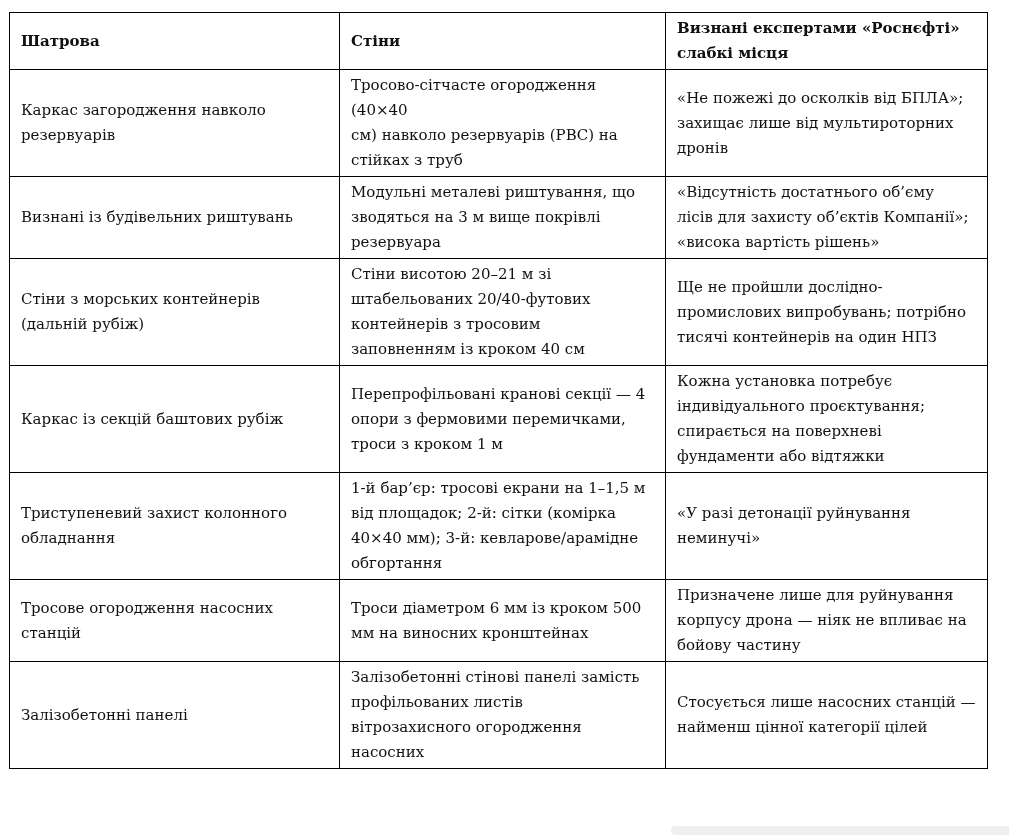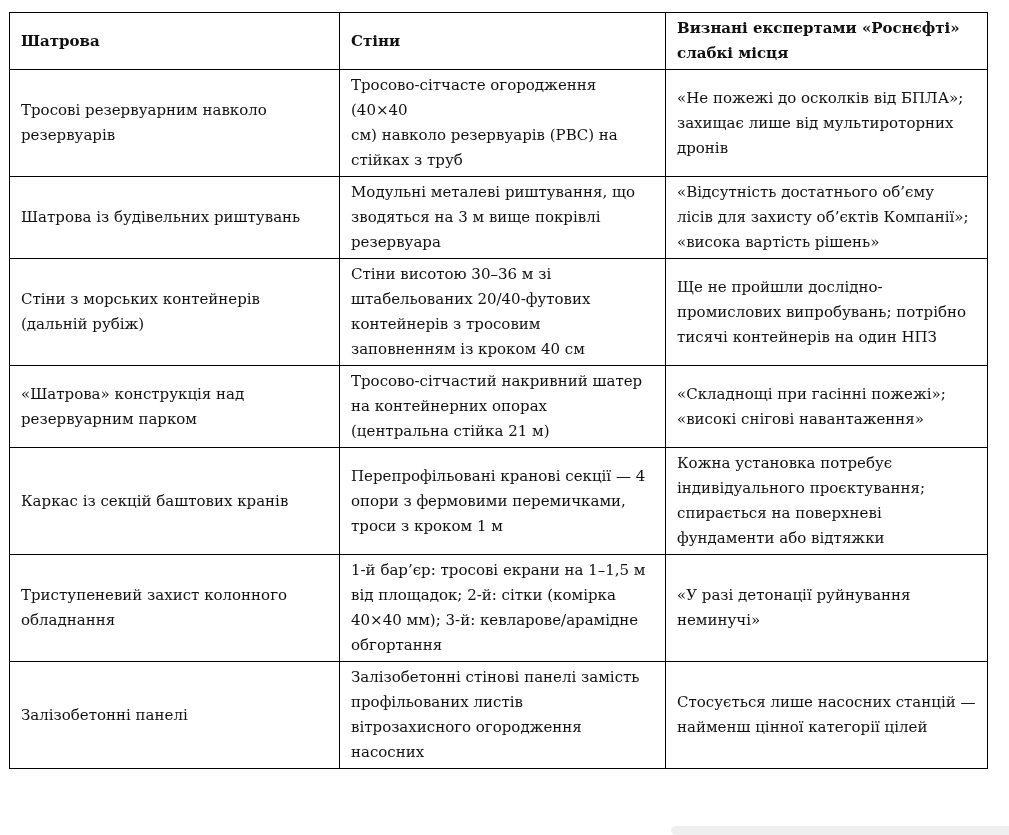--- a/index.html
+++ b/index.html
@@ -64,79 +64,79 @@
   <thead>
     <tr>
       <th>Шатрова</th>
       <th>Стіни</th>
       <th>Визнані експертами «Роснєфті»
 слабкі місця</th>
     </tr>
   </thead>
   <tbody>
     <tr>
-      <td>Тросові резервуарним навколо
+      <td>Каркас загородження навколо
 резервуарів</td>
       <td>Тросово-сітчасте огородження (40×40
 см) навколо резервуарів (РВС) на
 стійках з труб</td>
       <td>«Не пожежі до осколків від БПЛА»;
 захищає лише від мультироторних
 дронів</td>
     </tr>
     <tr>
-      <td>Шатрова із будівельних риштувань</td>
+      <td>Визнані із будівельних риштувань</td>
       <td>Модульні металеві риштування, що
 зводяться на 3 м вище покрівлі
 резервуара</td>
       <td>«Відсутність достатнього об’єму
 лісів для захисту об’єктів Компанії»;
 «висока вартість рішень»</td>
     </tr>
     <tr>
       <td>Стіни з морських контейнерів
 (дальній рубіж)</td>
-      <td>Стіни висотою 30–36 м зі
+      <td>Стіни висотою 20–21 м зі
 штабельованих 20/40-футових
 контейнерів з тросовим
 заповненням із кроком 40 см</td>
       <td>Ще не пройшли дослідно-
 промислових випробувань; потрібно
 тисячі контейнерів на один НПЗ</td>
     </tr>
     <tr>
-      <td>«Шатрова» конструкція над
-резервуарним парком</td>
-      <td>Тросово-сітчастий накривний шатер
-на контейнерних опорах
-(центральна стійка 21 м)</td>
-      <td>«Складнощі при гасінні пожежі»;
-«високі снігові навантаження»</td>
-    </tr>
-    <tr>
-      <td>Каркас із секцій баштових кранів</td>
+      <td>Каркас із секцій баштових рубіж</td>
       <td>Перепрофільовані кранові секції — 4
 опори з фермовими перемичками,
 троси з кроком 1 м</td>
       <td>Кожна установка потребує
 індивідуального проєктування;
 спирається на поверхневі
 фундаменти або відтяжки</td>
     </tr>
     <tr>
       <td>Триступеневий захист колонного
 обладнання</td>
       <td>1-й бар’єр: тросові екрани на 1–1,5 м
 від площадок; 2-й: сітки (комірка
 40×40 мм); 3-й: кевларове/арамідне
 обгортання</td>
       <td>«У разі детонації руйнування
 неминучі»</td>
     </tr>
     <tr>
+      <td>Тросове огородження насосних
+станцій</td>
+      <td>Троси діаметром 6 мм із кроком 500
+мм на виносних кронштейнах</td>
+      <td>Призначене лише для руйнування
+корпусу дрона — ніяк не впливає на
+бойову частину</td>
+    </tr>
+    <tr>
       <td>Залізобетонні панелі</td>
       <td>Залізобетонні стінові панелі замість
 профільованих листів
 вітрозахисного огородження
 насосних</td>
       <td>Стосується лише насосних станцій —
 найменш цінної категорії цілей</td>
     </tr>
   </tbody>
 </table>

